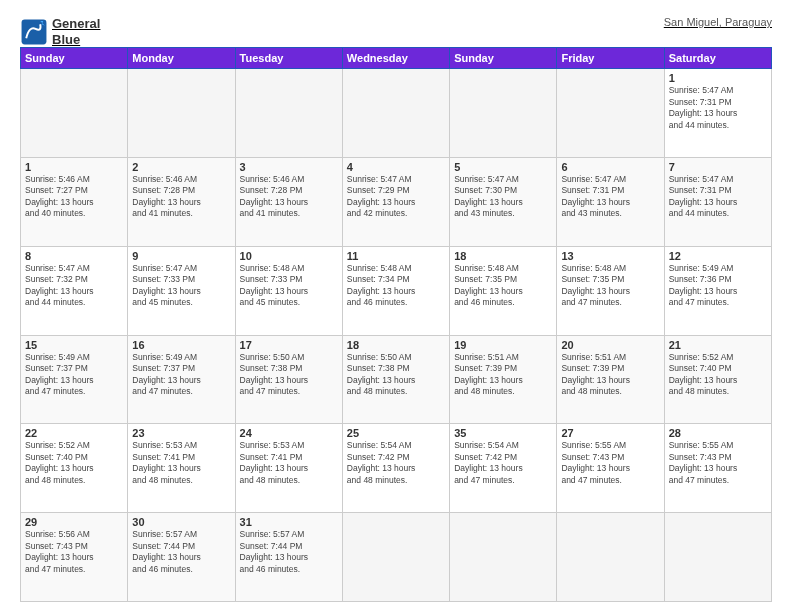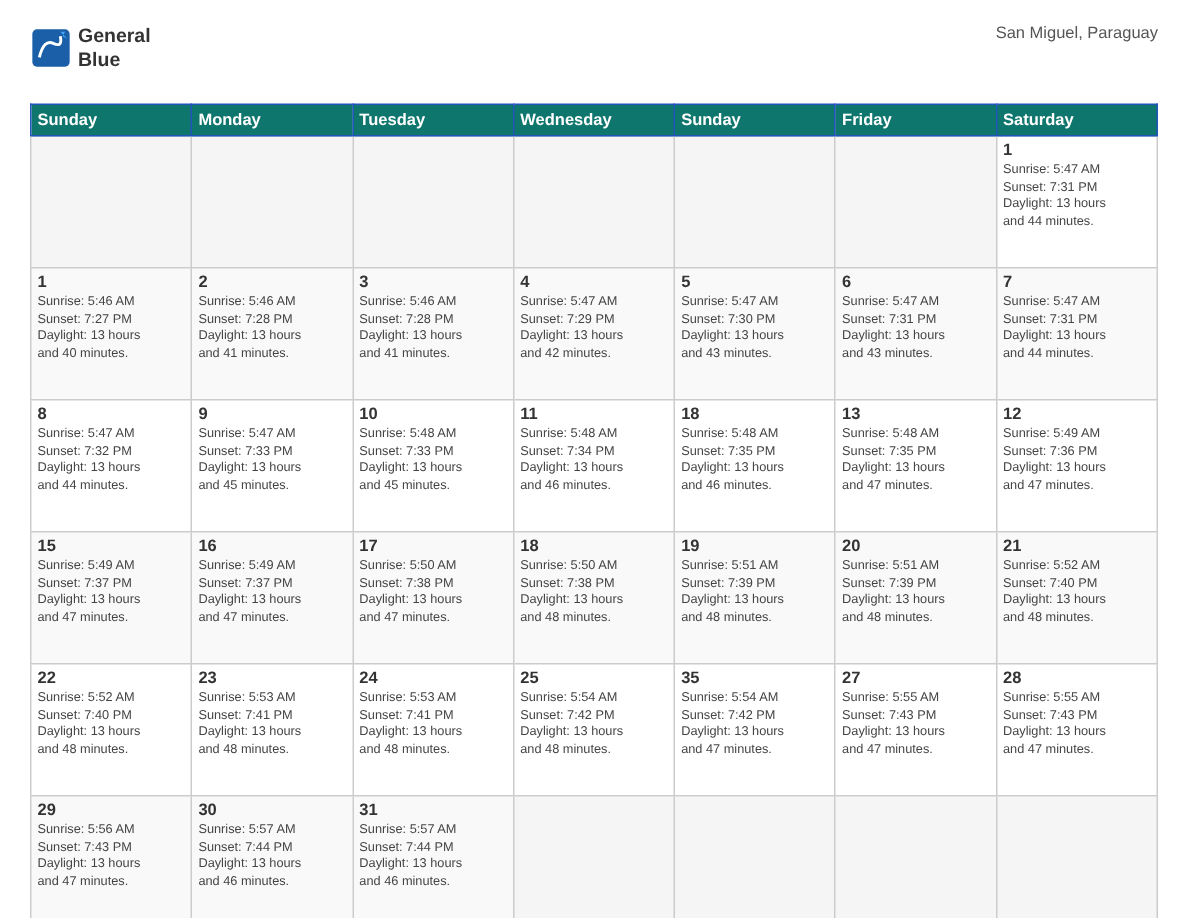--- a/index.html
+++ b/index.html
@@ -14,21 +14,22 @@
       width: 792px;
       height: 612px;
       padding: 16px 20px 10px 20px;
       display: flex;
       flex-direction: column;
     }
     .header {
       display: flex;
       justify-content: space-between;
       align-items: flex-start;
-      margin-bottom: 22px;
+      margin-bottom: 0;
+      text-decoration: underline;
     }
     .logo {
       display: flex;
       align-items: center;
       gap: 4px;
     }
     .logo-text {
       font-size: 13px;
       font-weight: bold;
       color: #333;
@@ -51,21 +52,21 @@
       color: #555;
     }
     .calendar {
       flex: 1;
       border: 1px solid #ccc;
       border-collapse: collapse;
       width: 100%;
       table-layout: fixed;
     }
     .calendar th {
-      background: #0f766e;
+      background: #6d28d9;
       color: white;
       font-size: 11px;
       font-weight: bold;
       padding: 4px 4px;
       border: 1px solid #2255bb;
       text-align: left;
     }
     .calendar td {
       border: 1px solid #ccc;
       vertical-align: top;

